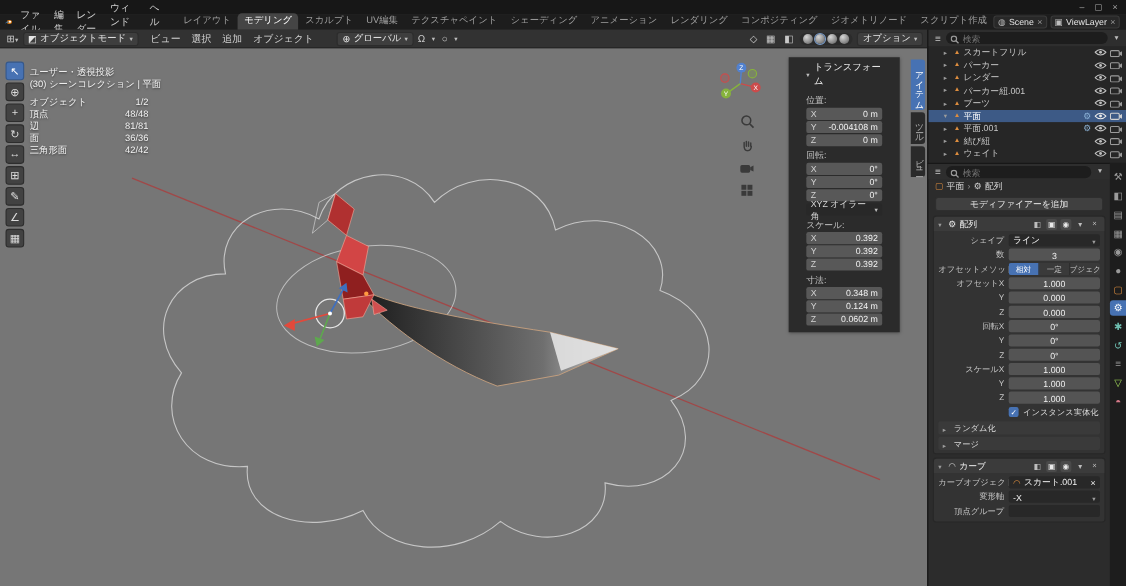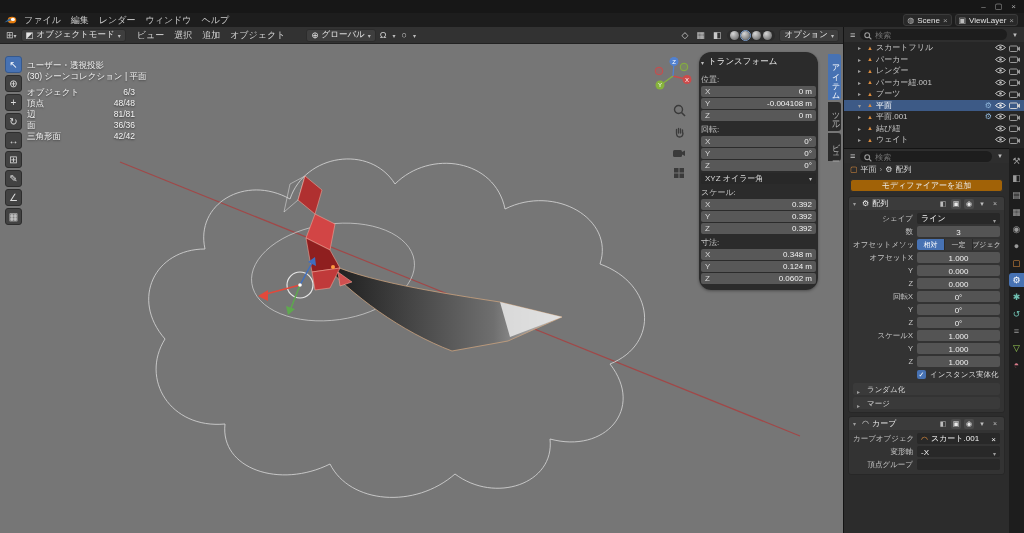--- a/index.html
+++ b/index.html
@@ -57,22 +57,22 @@
                   text-shadow:0 1px 2px rgba(0,0,0,.55); line-height:11px; }
   .stats { margin-top:5px; display:grid; grid-template-columns:62px 46px; row-gap:0; }
   .stats .sl { text-align:left; }
   .stats .sv { text-align:right; }
 
   .axis-gizmo { position:absolute; right:150px; top:12px; }
   .view-nav { position:absolute; right:156px; top:58px; display:flex; flex-direction:column; gap:5px; align-items:center; }
   .vn-btn { width:16px; height:16px; display:flex; align-items:center; justify-content:center; }
 
   
-  .npanel { position:absolute; right:25px; top:8px; width:119px; background:rgba(40,40,40,.97);
-            border-radius:12px; padding:2px 2px 5px; box-shadow:0 1px 3px rgba(0,0,0,.35); }
+  .npanel { position:absolute; right:25px; top:8px; width:101px; background:rgba(40,40,40,.97);
+            border-radius:0; padding:2px 16px 5px; box-shadow:0 1px 3px rgba(0,0,0,.35); }
   .np-header { display:flex; align-items:center; gap:4px; color:#ededed; font-size:8.5px; padding:2px 0 3px; }
   .np-sec-label { color:#c6c6c6; font-size:8px; margin:3px 0 1px; }
   .np-field { height:11px; background:#585858; border-radius:2px; margin-bottom:1px;
               display:flex; align-items:center; padding:0 4px; font-size:8px; color:#f3f3f3; }
   .np-field .axis { width:9px; color:#d5d5d5; }
   .np-field .val { flex:1; text-align:right; }
   .np-field.dark { background:#282828; color:#d9d9d9; margin-top:2px; }
   .np-field.dark .val-l { text-align:left; flex:1; }
   .np-tabs { position:absolute; right:2px; top:10px; display:flex; flex-direction:column; gap:2px; }
   .np-tab { writing-mode:vertical-rl; font-size:8px; color:#b3b3b3; background:rgba(34,34,34,.9);
@@ -94,21 +94,21 @@
   .ol-name { flex:1; white-space:nowrap; overflow:hidden; }
   .ol-icons { display:flex; align-items:center; gap:3px; }
   .wrench { color:#8fb6da; font-size:8px; }
 
   
   .properties { position:absolute; left:843px; top:148px; width:166px; height:385px; background:#2c2c2c;
                 border-left:1px solid #141414; border-top:1px solid #141414; }
   .prop-header { height:14px; background:#2e2e2e; display:flex; align-items:center; gap:3px; padding:0 4px; }
   .breadcrumb { height:13px; display:flex; align-items:center; gap:3px; padding:0 6px; font-size:8px; color:#dcdcdc; }
   .bc-sep { color:#8e8e8e; }
-  .add-mod-btn { margin:3px 6px 4px; height:13px; background:#a16207; border:1px solid #2e2e2e; border-radius:3px;
+  .add-mod-btn { margin:3px 6px 4px; height:13px; background:#404040; border:1px solid #2e2e2e; border-radius:3px;
                  display:flex; align-items:center; justify-content:center; color:#ececec; font-size:8px; }
   .mod-panel { margin:0 4px 3px; background:#333; border:1px solid #272727; border-radius:3px; }
   .mod-header { height:13px; background:#3b3b3b; border-radius:3px 3px 0 0; display:flex; align-items:center;
                 gap:3px; padding:0 4px; color:#efefef; font-size:8px; }
   .mod-name { flex:1; white-space:nowrap; overflow:hidden; }
   .mtg { width:10px; height:10px; display:flex; align-items:center; justify-content:center; color:#bdbdbd; font-size:7px;
          border-radius:2px; }
   .mtg.on { background:#4a4a4a; color:#e8e8e8; }
   .mod-body { padding:2px 4px 3px; }
   .prow { display:flex; align-items:center; height:13px; }
@@ -155,20 +155,33 @@
     <svg class="logo" viewBox="0 0 14 10">
       <ellipse cx="8.6" cy="5" rx="4.6" ry="3.6" fill="#e87d0d"></ellipse>
       <ellipse cx="9.6" cy="4.4" rx="2.2" ry="1.7" fill="#fff"></ellipse>
       <path d="M0.4,7.6 L6,3.4 L8,5.4 Z" fill="#2f6fa8"></path>
     </svg>
     <span class="menu-item">ファイル</span>
     <span class="menu-item">編集</span>
     <span class="menu-item">レンダー</span>
     <span class="menu-item">ウィンドウ</span>
     <span class="menu-item">ヘルプ</span>
+    <div class="ws-tabs">
+      <span class="ws-tab">レイアウト</span>
+      <span class="ws-tab active">モデリング</span>
+      <span class="ws-tab">スカルプト</span>
+      <span class="ws-tab">UV編集</span>
+      <span class="ws-tab">テクスチャペイント</span>
+      <span class="ws-tab">シェーディング</span>
+      <span class="ws-tab">アニメーション</span>
+      <span class="ws-tab">レンダリング</span>
+      <span class="ws-tab">コンポジティング</span>
+      <span class="ws-tab">ジオメトリノード</span>
+      <span class="ws-tab">スクリプト作成</span>
+    </div>
     <div class="topbar-right">
       <div class="tb-field">
         <span class="fic">◍</span>
         <span>Scene</span>
         <span class="x">×</span>
       </div>
       <div class="tb-field">
         <span class="fic">▣</span>
         <span>ViewLayer</span>
         <span class="x">×</span>
@@ -270,21 +283,21 @@
       <div class="tool">✎</div>
       <div class="tool">∠</div>
       <div class="tool">▦</div>
     </div>
 
     <div class="overlay-text">
       <div>ユーザー・透視投影</div>
       <div>(30) シーンコレクション | 平面</div>
       <div class="stats">
         <span class="sl">オブジェクト</span>
-          <span class="sv">6/3</span>
+          <span class="sv">1/2</span>
         <span class="sl">頂点</span>
           <span class="sv">48/48</span>
         <span class="sl">辺</span>
           <span class="sv">81/81</span>
         <span class="sl">面</span>
           <span class="sv">36/36</span>
         <span class="sl">三角形面</span>
           <span class="sv">42/42</span>
       </div>
     </div>

